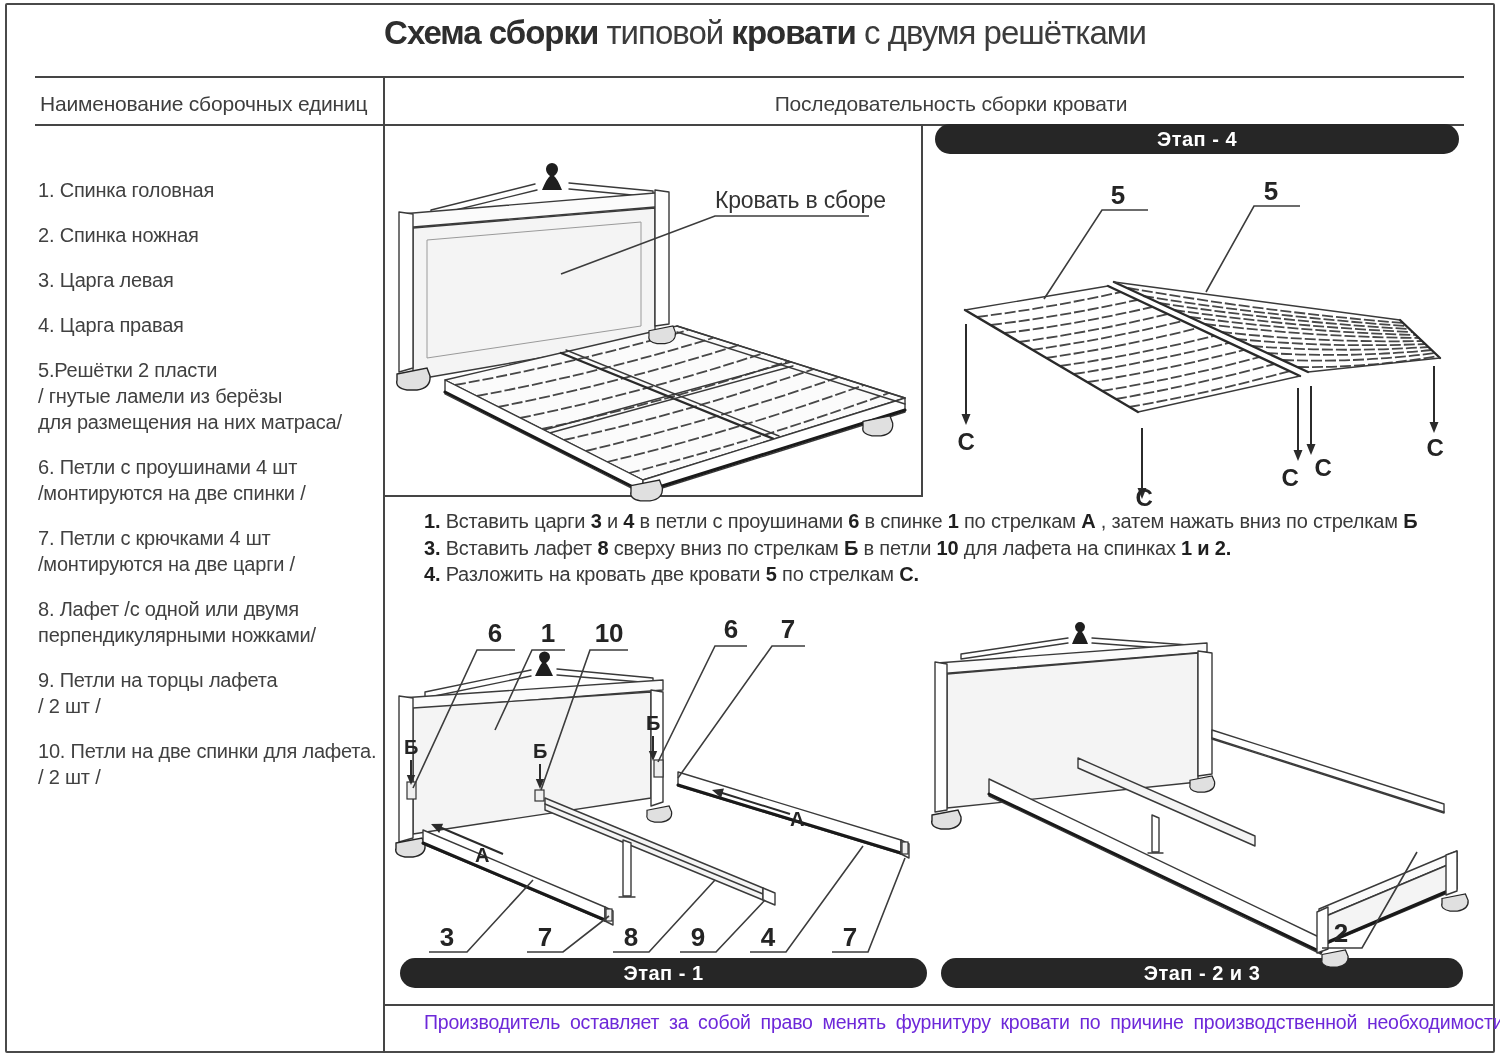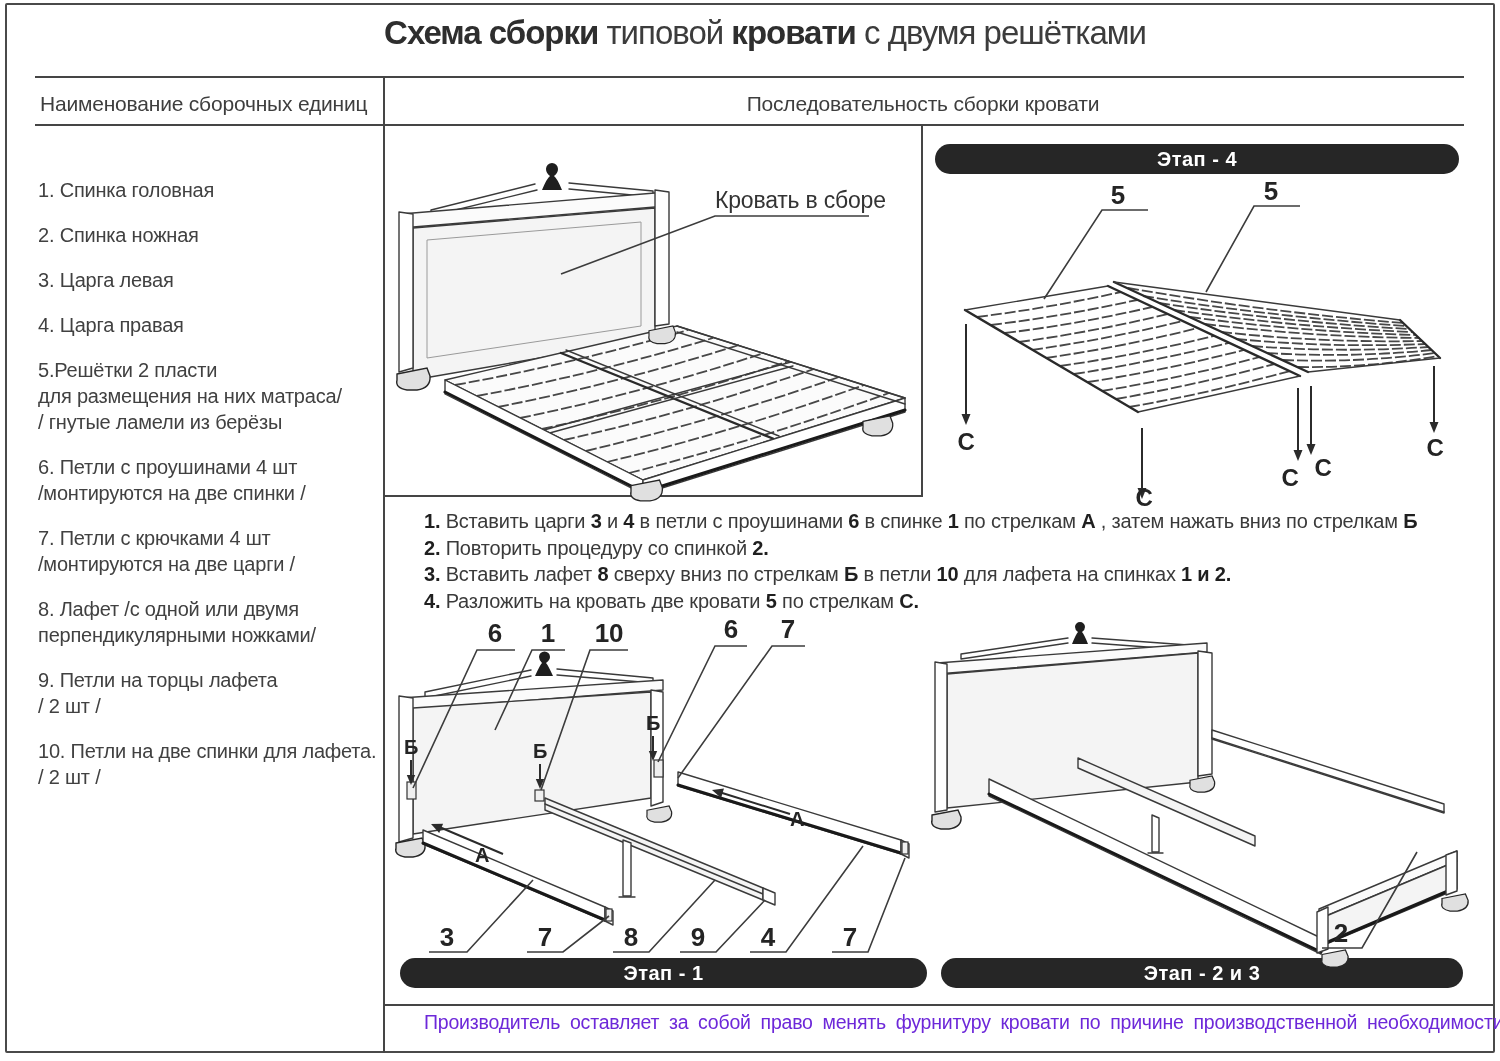--- a/index.html
+++ b/index.html
@@ -58,39 +58,39 @@
 <div class="abs vline" style="left:383px;top:77px;height:976px;"></div>
 <div class="abs vline" style="left:921px;top:126px;height:370px;"></div>
 <div class="abs hline" style="left:383px;top:495px;width:540px;"></div>
 <div class="abs hline" style="left:383px;top:1004px;width:1110px;"></div>
 
 <div class="abs title">
   <span class="b">Схема сборки</span><span class="r"> типовой </span><span class="b">кровати</span><span class="r"> с двумя решётками</span>
 </div>
 
 <div class="abs col-header" style="left:40px;top:92px;">Наименование  сборочных единиц</div>
-<div class="abs col-header" style="left:383px;top:92px;width:1080px;text-align:center;">Последовательность сборки кровати</div>
+<div class="abs col-header" style="left:383px;top:92px;width:1080px;text-align:center;padding-left:28px;">Последовательность сборки кровати</div>
 
 <div class="abs parts-list" id="parts-list">
     <div>
       <div>1.   Спинка головная</div>
     </div>
     <div>
       <div>2. Спинка ножная</div>
     </div>
     <div>
       <div>3. Царга левая</div>
     </div>
     <div>
       <div>4. Царга правая</div>
     </div>
     <div>
       <div>5.Решётки  2 пласти</div>
+      <div>/ гнутые ламели из берёзы</div>
       <div>для размещения на них матраса/</div>
-      <div>/ гнутые ламели из берёзы</div>
     </div>
     <div>
       <div>6. Петли с проушинами 4 шт</div>
       <div>/монтируются на две спинки /</div>
     </div>
     <div>
       <div>7. Петли с крючками 4 шт</div>
       <div>/монтируются на две царги /</div>
     </div>
     <div>
@@ -102,26 +102,25 @@
       <div>/ 2 шт /</div>
     </div>
     <div>
       <div>10. Петли на две спинки для лафета.</div>
       <div>/ 2 шт /</div>
     </div>
   </div>
 
 <div class="abs instructions" id="instructions">
     <div class="iline"><span class="b">1.</span><span> Вставить царги </span><span class="b">3</span><span> и </span><span class="b">4</span><span> в петли с проушинами </span><span class="b">6</span><span> в спинке </span><span class="b">1</span><span> по стрелкам </span><span class="b">А</span><span> , затем нажать вниз по стрелкам </span><span class="b">Б</span></div>
-    <div class="iline"><span class="b">2.</span><span> Повторить процедуру со спинкой </span><span class="b">2.</span></div>
     <div class="iline"><span class="b">3.</span><span> Вставить лафет </span><span class="b">8</span><span> сверху вниз по стрелкам </span><span class="b">Б</span><span> в петли </span><span class="b">10</span><span> для лафета на спинках </span><span class="b">1 и 2.</span></div>
     <div class="iline"><span class="b">4.</span><span> Разложить на кровать две кровати </span><span class="b">5</span><span>  по стрелкам </span><span class="b">С.</span></div>
   </div>
 
-<div class="abs pill" style="left:935px;top:144px;width:524px;">Этап -  4</div>
+<div class="abs pill" style="left:935px;top:124px;width:524px;">Этап -  4</div>
 <div class="abs pill" style="left:400px;top:958px;width:527px;">Этап - 1</div>
 <div class="abs pill" style="left:941px;top:958px;width:522px;">Этап -  2 и 3</div>
 
 <div class="abs footer">Производитель оставляет за собой право менять фурнитуру кровати по причине производственной необходимости</div>
 
 <svg style="left:385px;top:128px;" width="536" height="366" viewBox="0 0 536 366">
   <defs>
     <path id="footA" d="M0,6 L30,0 L33,8 Q34,20 20,22 L10,22 Q-2,20 0,12 Z"></path>
   </defs>
   <g>

